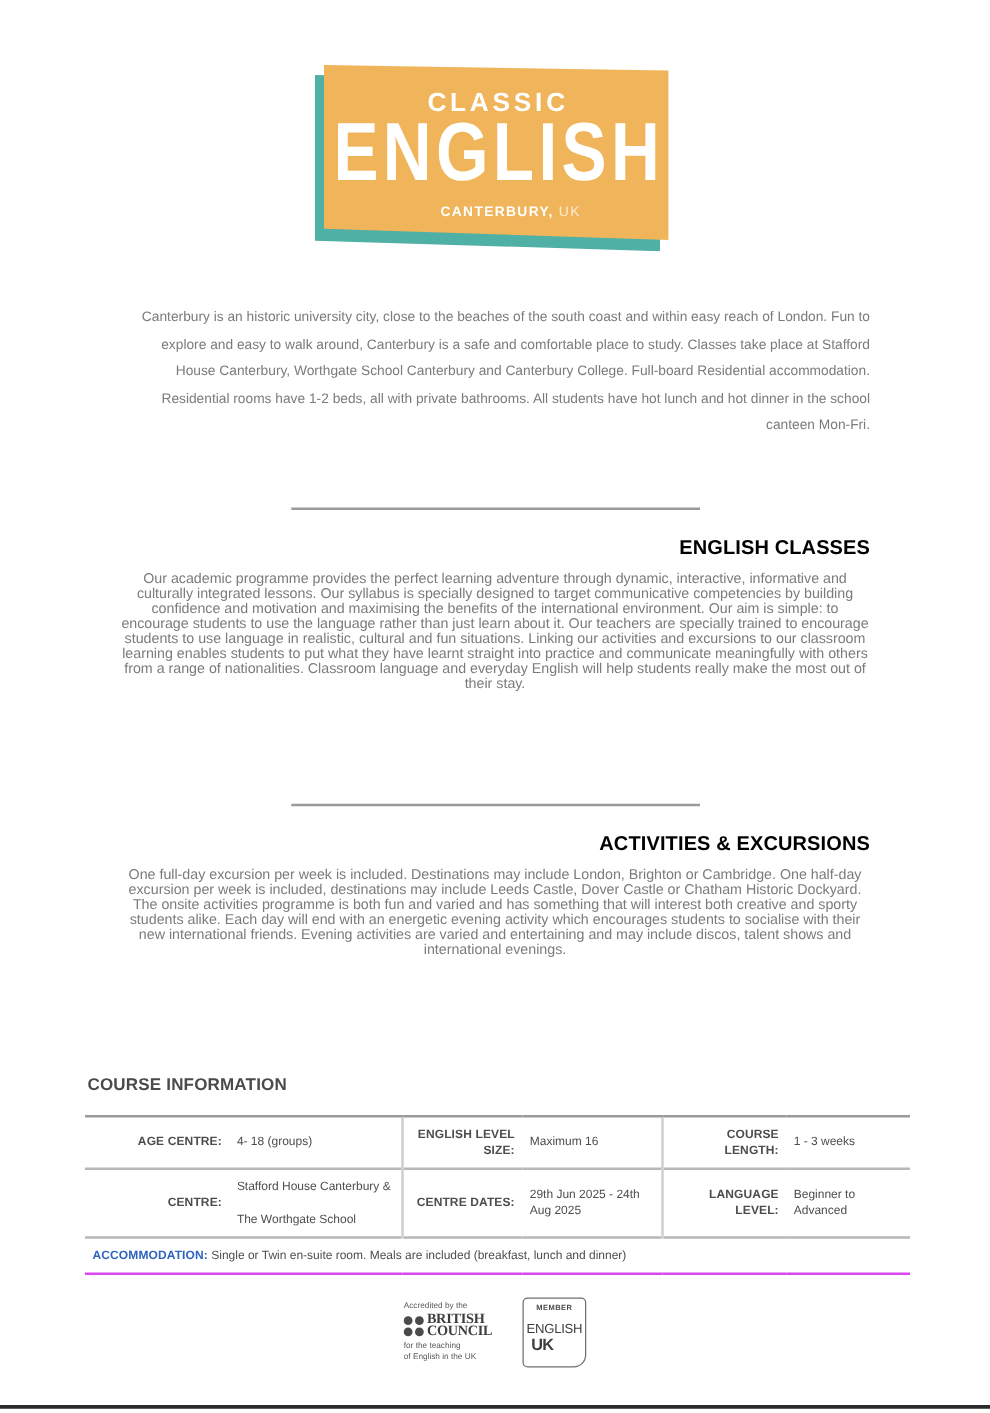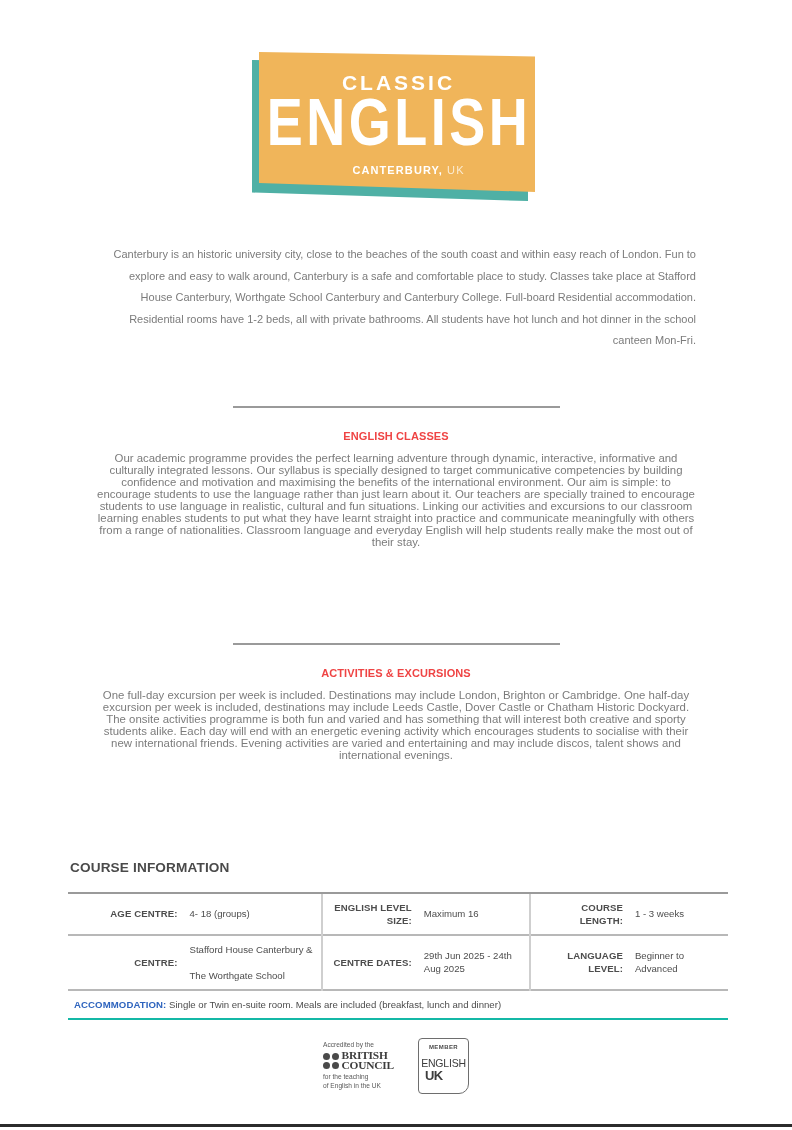--- a/index.html
+++ b/index.html
@@ -119,26 +119,27 @@
   .rule-1 { top: 406px; }
   .rule-2 { top: 643px; }
 
   .section {
     position: absolute;
     left: 96px;
     width: 600px;
     text-align: center;
   }
   .section-title {
-    font-size: 11px;
-    font-weight: bold;
-    color: #ef4444;
+    font-size: 16px;
+    font-weight: bold;
+    color: #000000;
     letter-spacing: 0.1px;
     margin: 0 0 10px 0;
     line-height: 1;
+    text-align: right;
   }
   .section-body {
     font-size: 11.4px;
     line-height: 12px;
     color: #7b7b7b;
   }
   .sec-classes { top: 431px; }
   .sec-activities { top: 668px; }
 
   
@@ -163,21 +164,21 @@
   }
   table.ci td {
     vertical-align: middle;
     padding: 7px 6px;
     font-size: 9.6px;
     line-height: 13px;
     color: #4d4d4d;
   }
   .row-top td { border-top: 2px solid #9a9a9a; }
   .row-bot td { border-top: 2px solid #b8b8b8; }
-  .row-acc td { border-top: 2px solid #b8b8b8; border-bottom: 2px solid #14b8a6; }
+  .row-acc td { border-top: 2px solid #b8b8b8; border-bottom: 2px solid #d946ef; }
   td.lbl {
     text-align: right;
     font-weight: bold;
     color: #2E64BE;
     font-size: 9.6px;
     letter-spacing: 0.1px;
     padding-right: 5px;
   }
   td.val {
     text-align: left;

